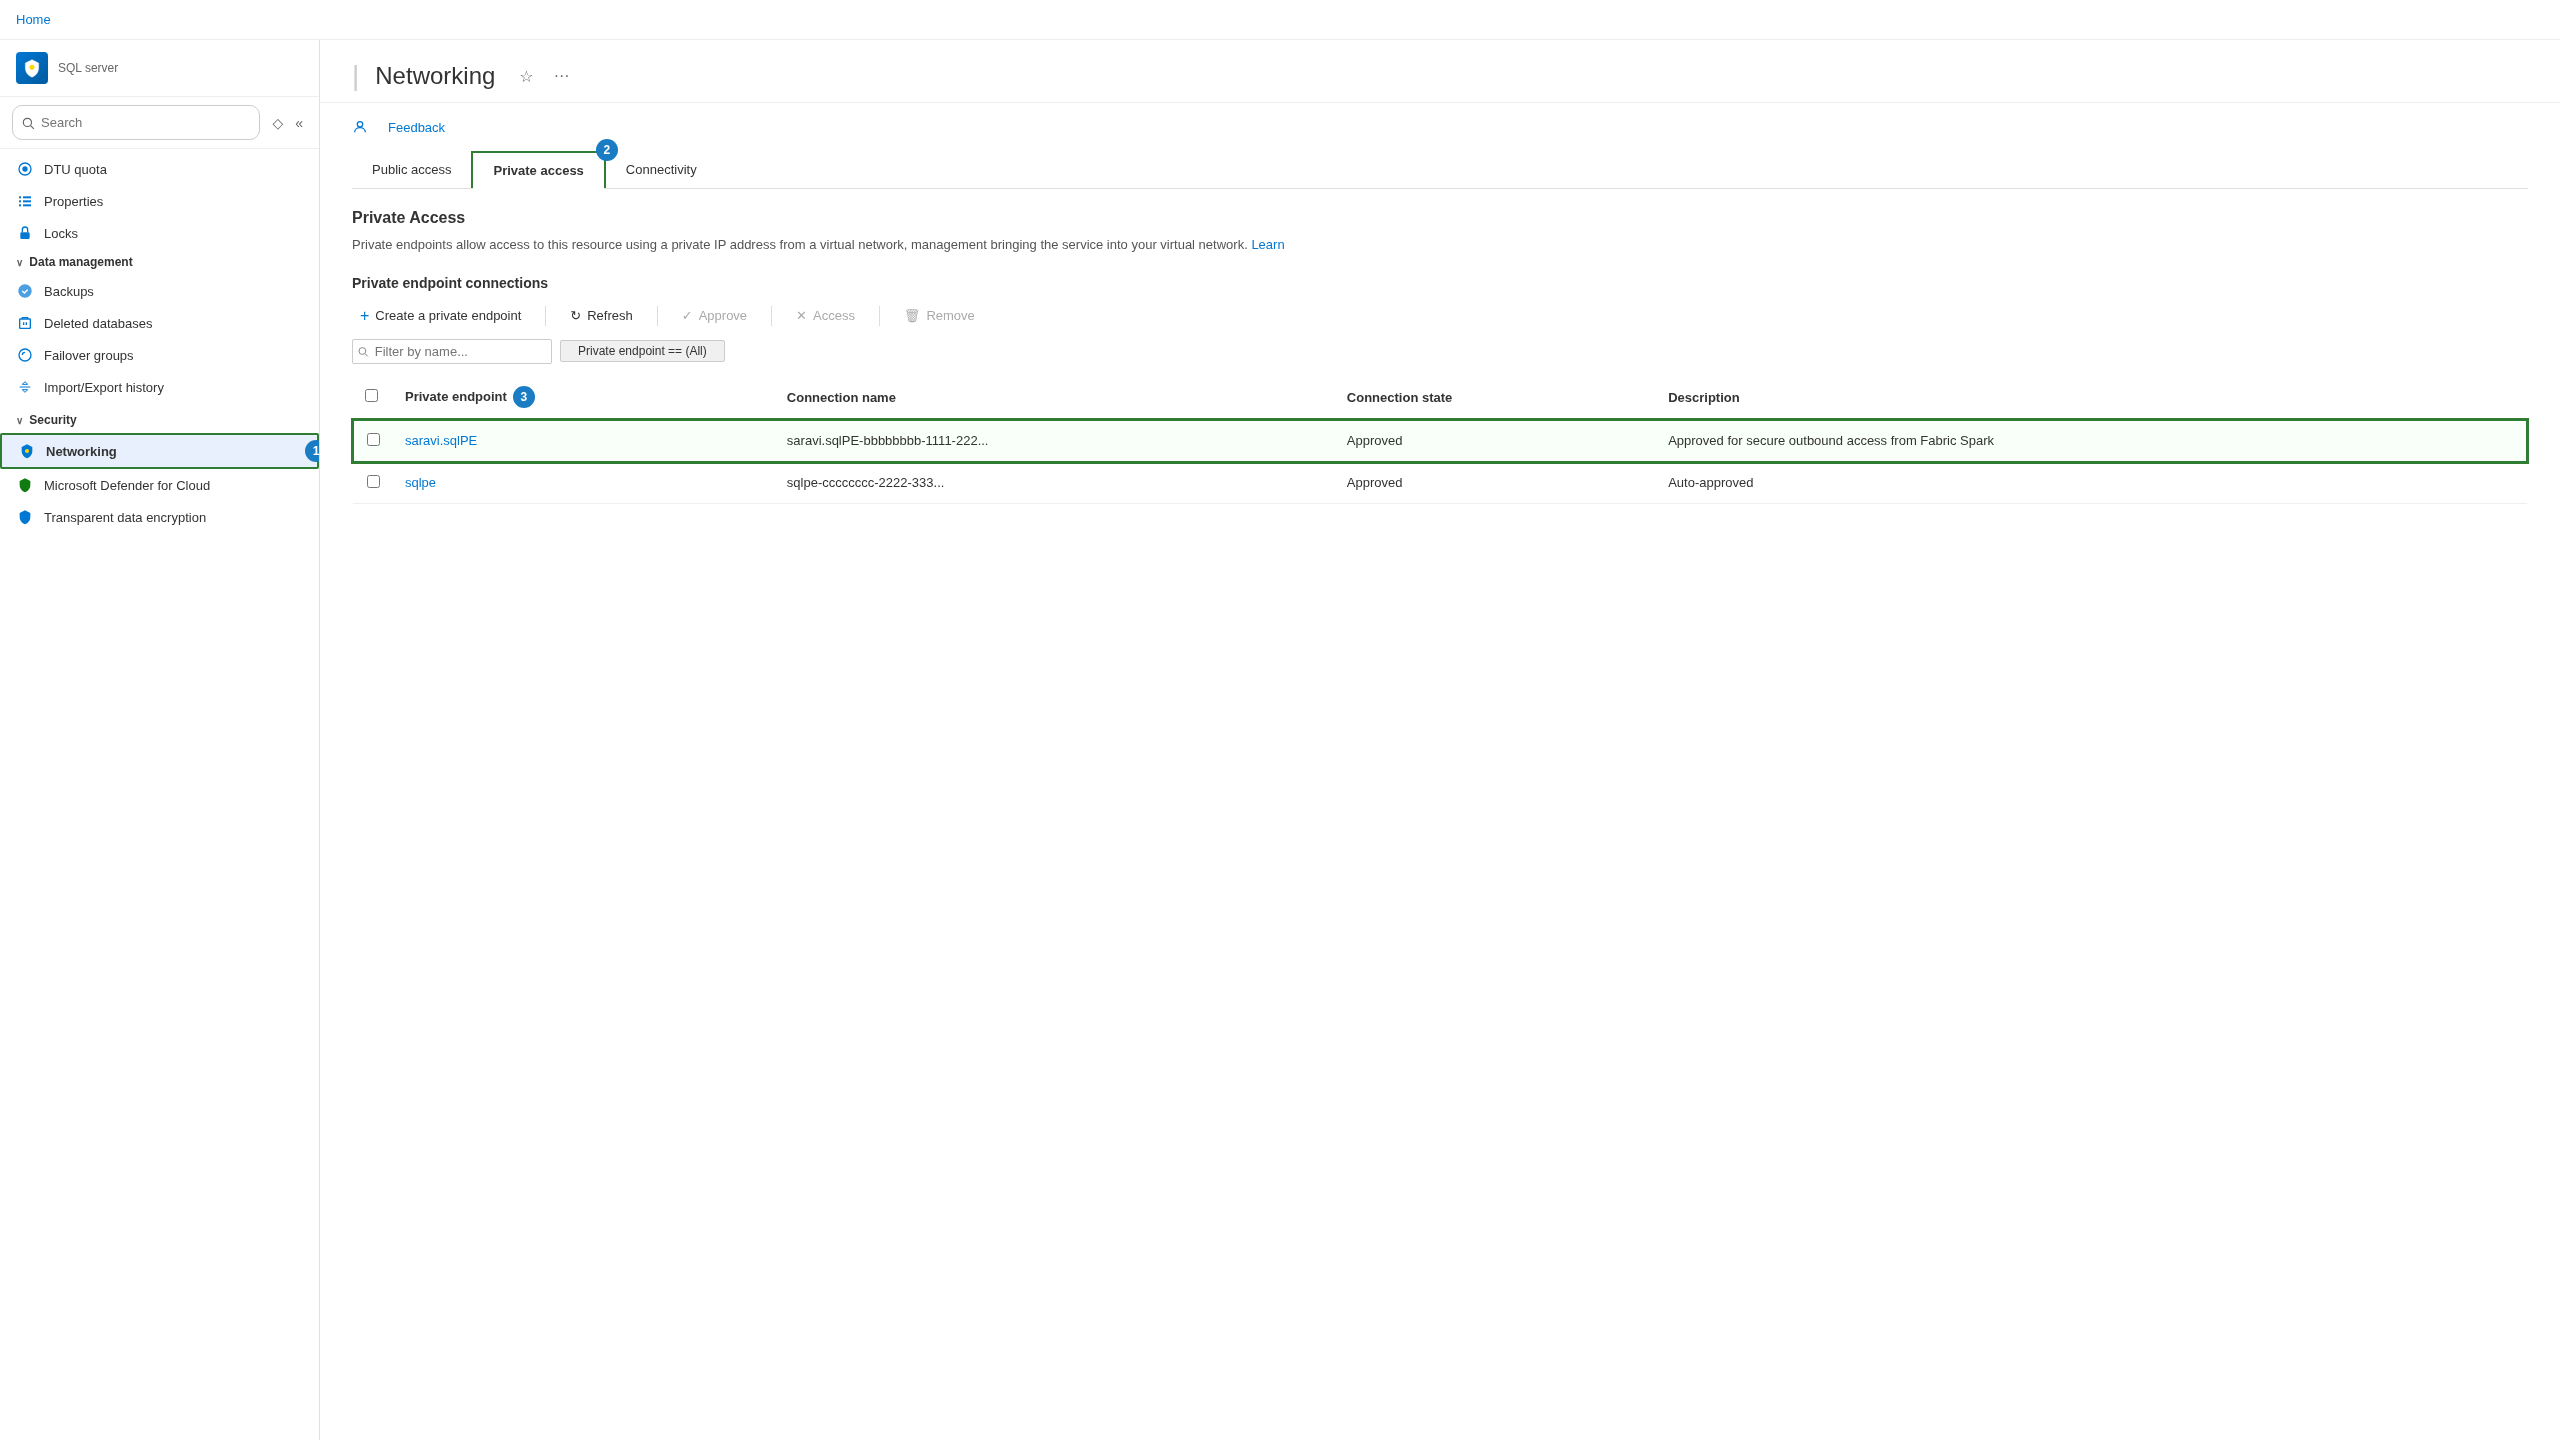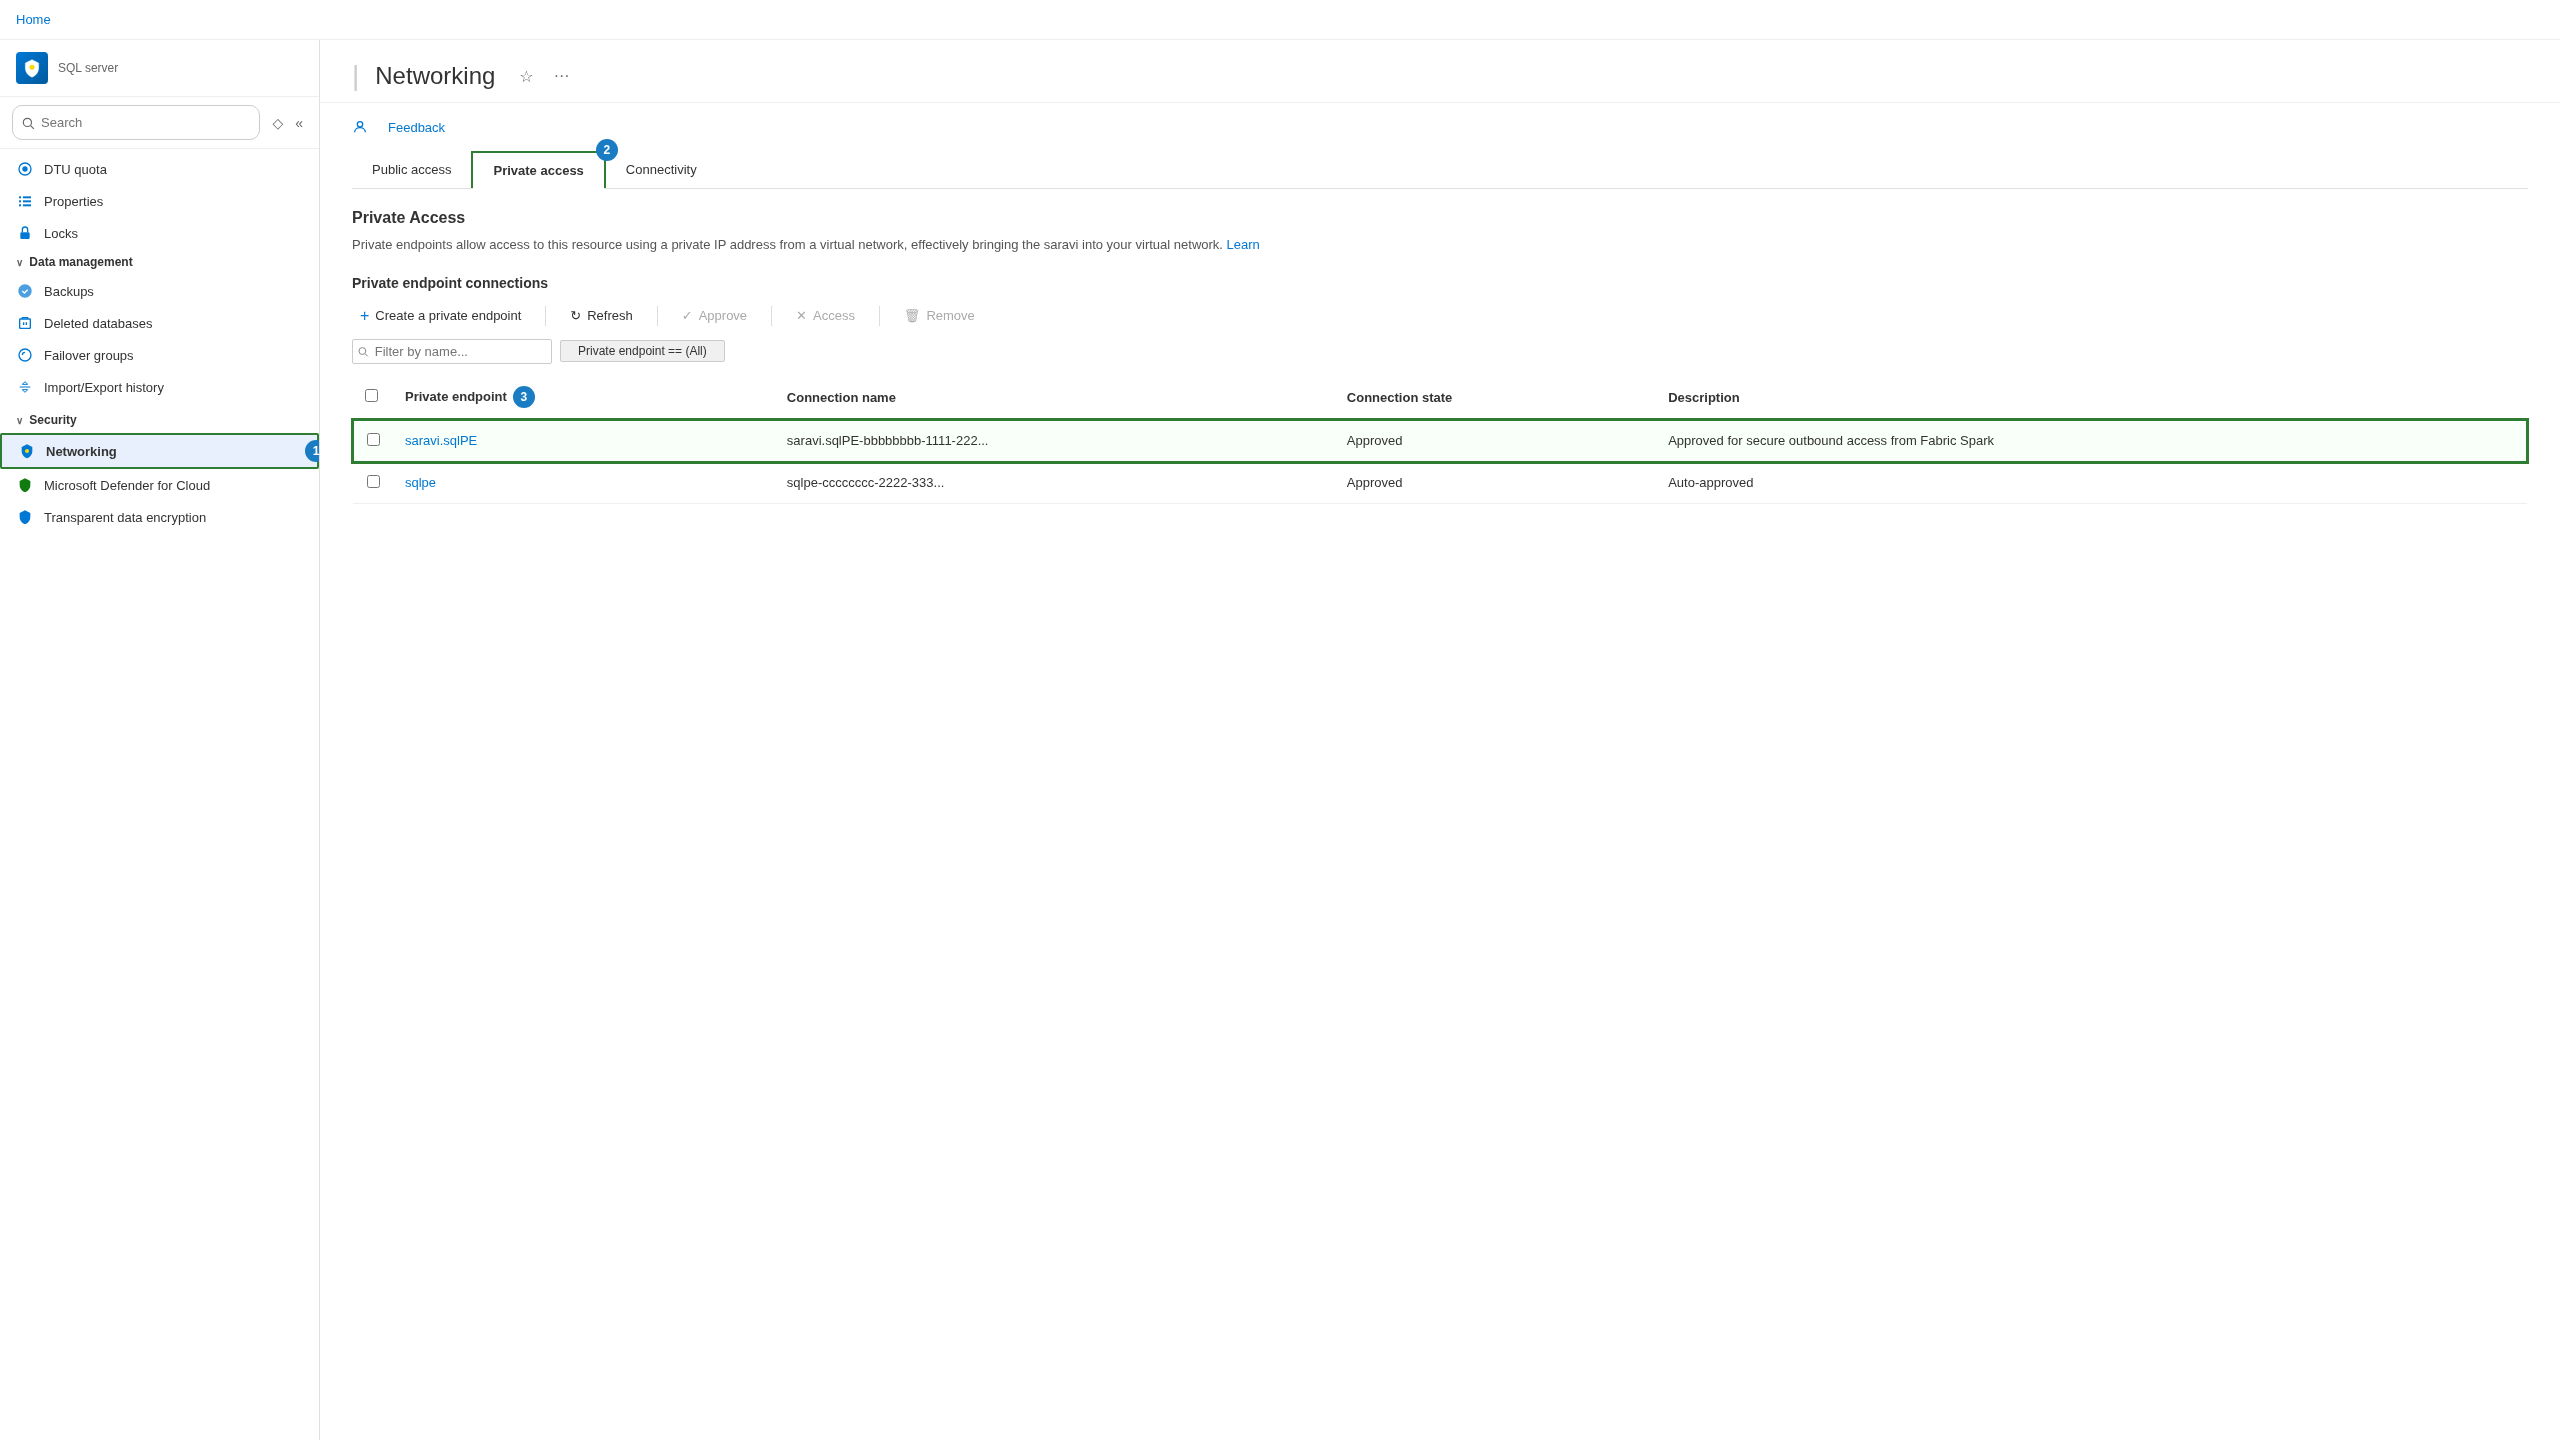--- a/index.html
+++ b/index.html
@@ -269,21 +269,21 @@
         <button class="tab">Public access</button>
         <button class="tab active" style="position:relative; display:flex; align-items:center; gap:8px;">
           <span>Private access</span>
           <div class="step-badge" style="position:absolute; top:-14px; right:-14px; width:22px; height:22px; font-size:12px;">2</div>
         </button>
         <button class="tab">Connectivity</button>
       </div>
 
       <h2 class="section-title">Private Access</h2>
       <p class="section-desc">
-        <span>Private endpoints allow access to this resource using a private IP address from a virtual network, effectively bringing the saravi into your virtual network.</span>
+        <span>Private endpoints allow access to this resource using a private IP address from a virtual network, management bringing the service into your virtual network.</span>
         <a class="color-blue" href="#">Learn</a>
       </p>
 
       <div class="subsection-title">Private endpoint connections</div>
 
       <div class="table-toolbar">
         <button class="toolbar-btn">
           <span style="font-size:16px; color:#0078d4;">+</span>
           <span>Create a private endpoint</span>
         </button>

